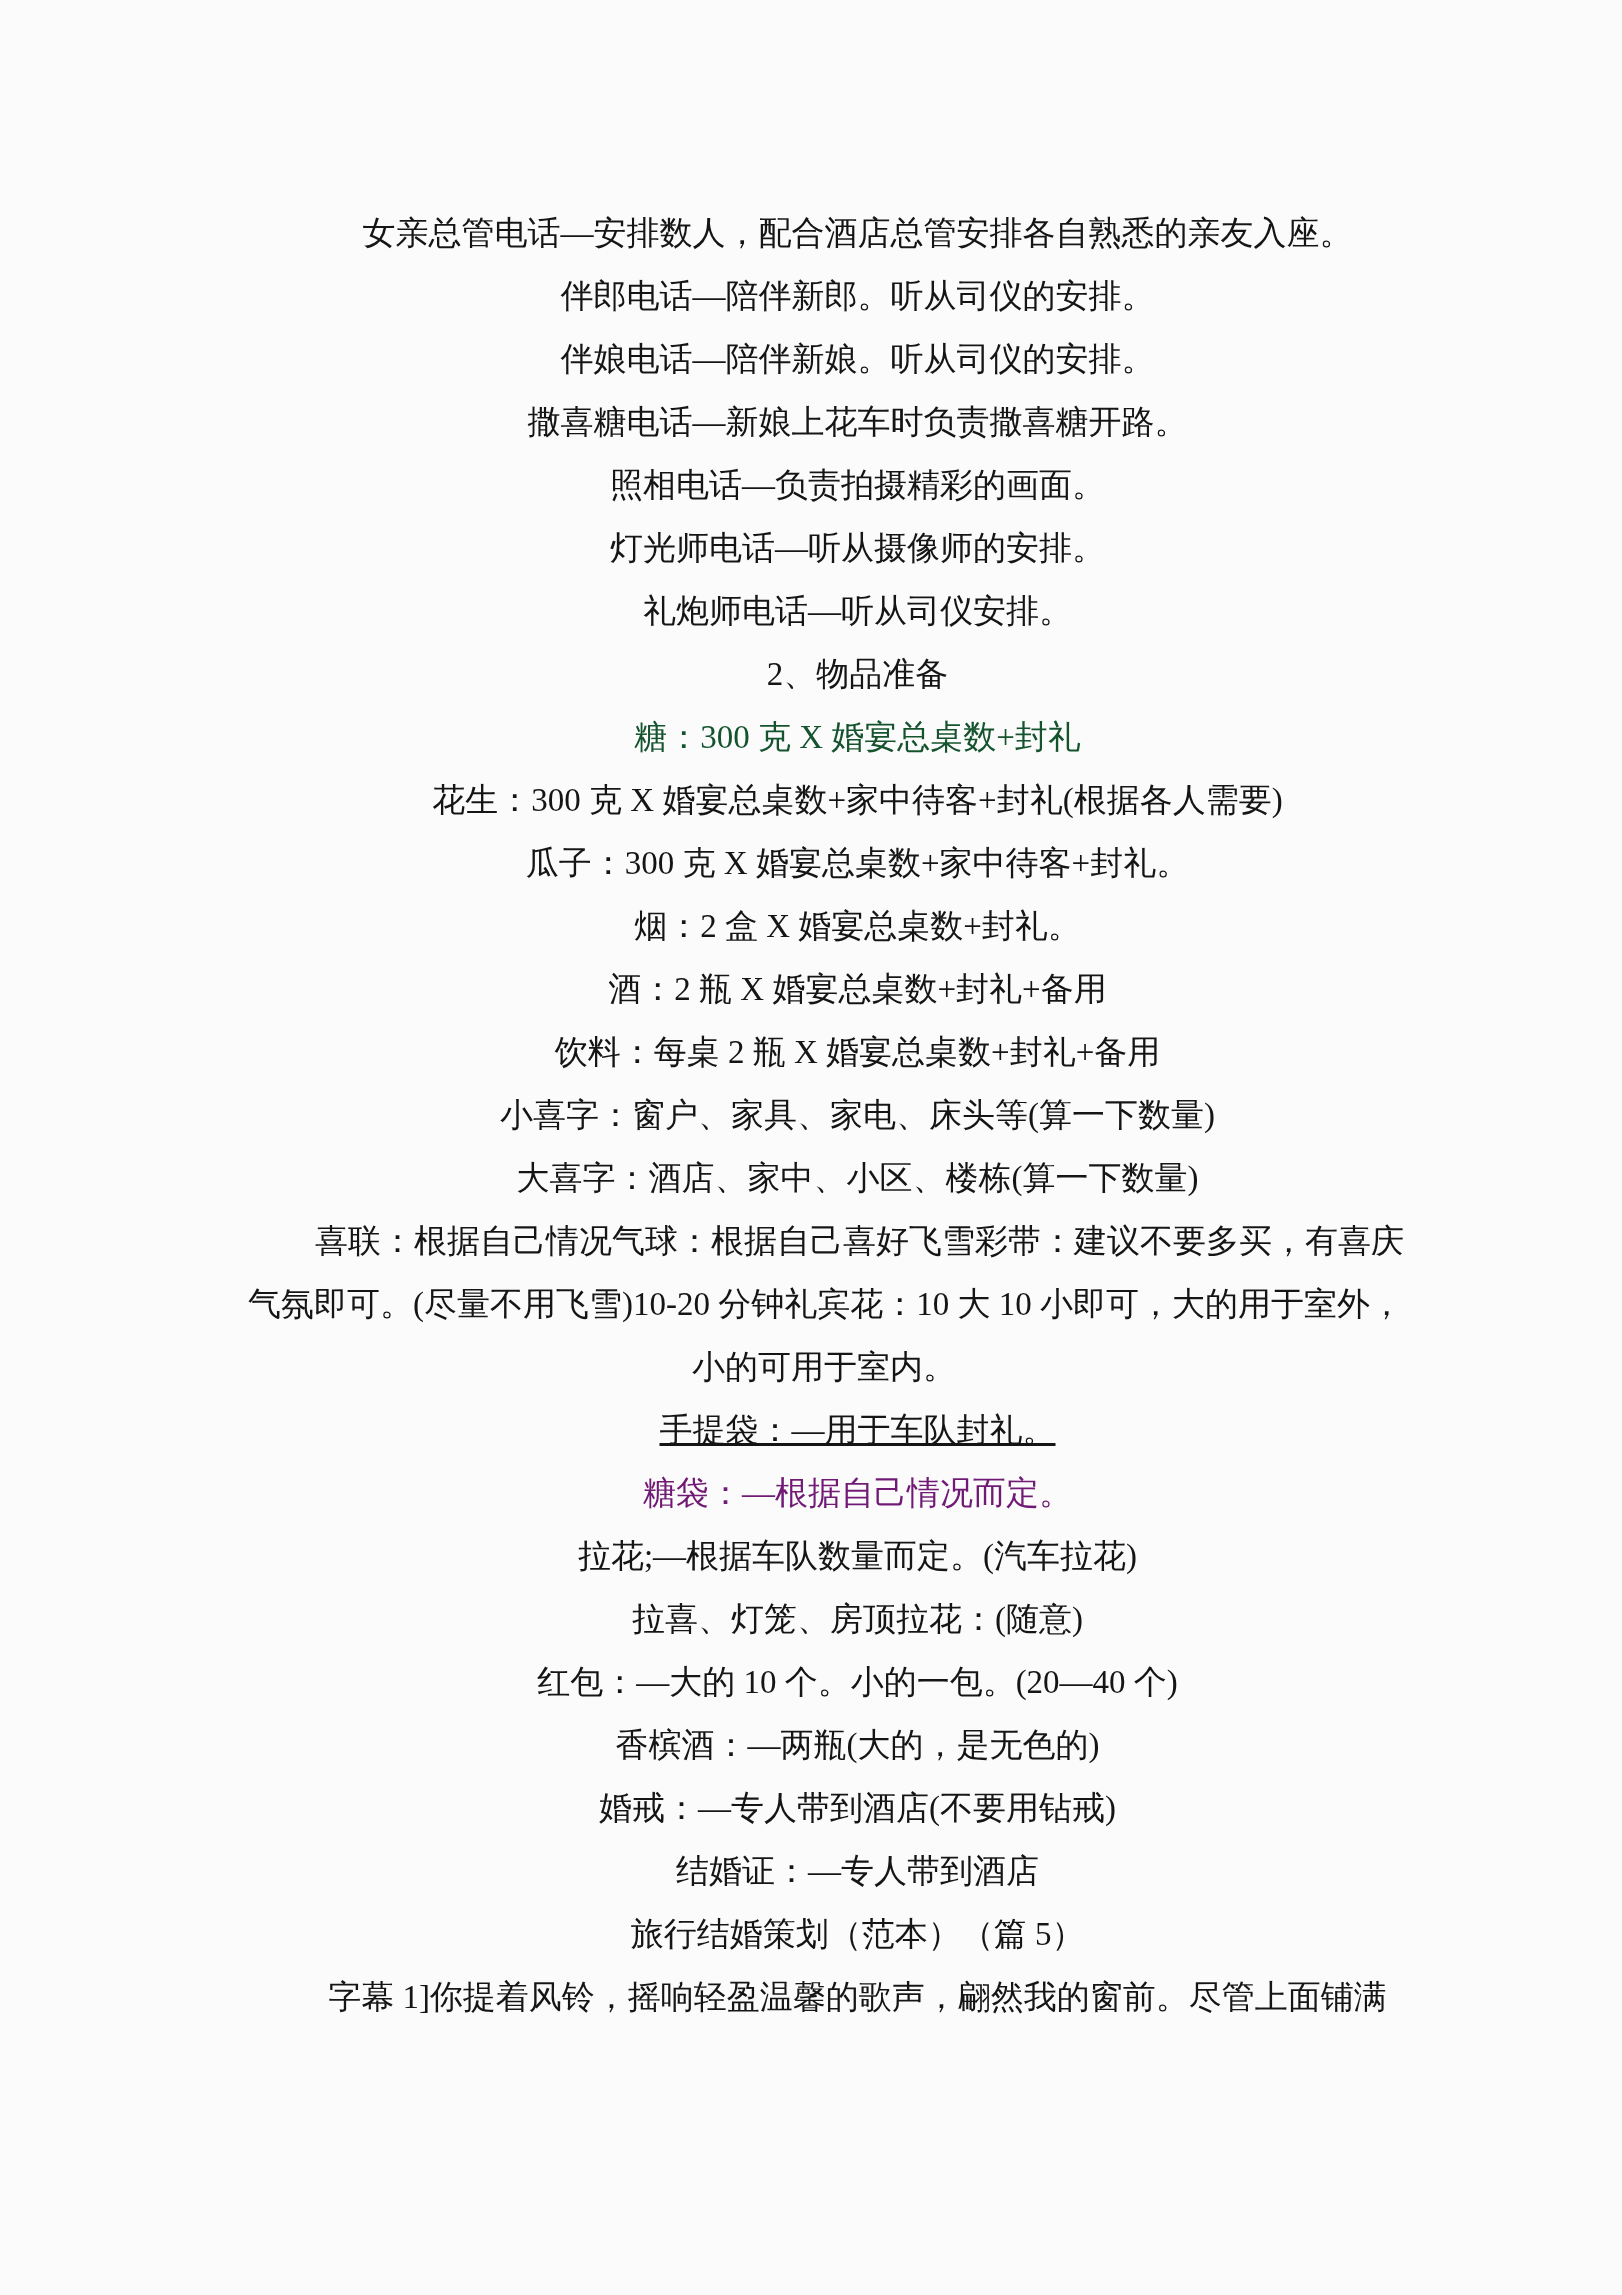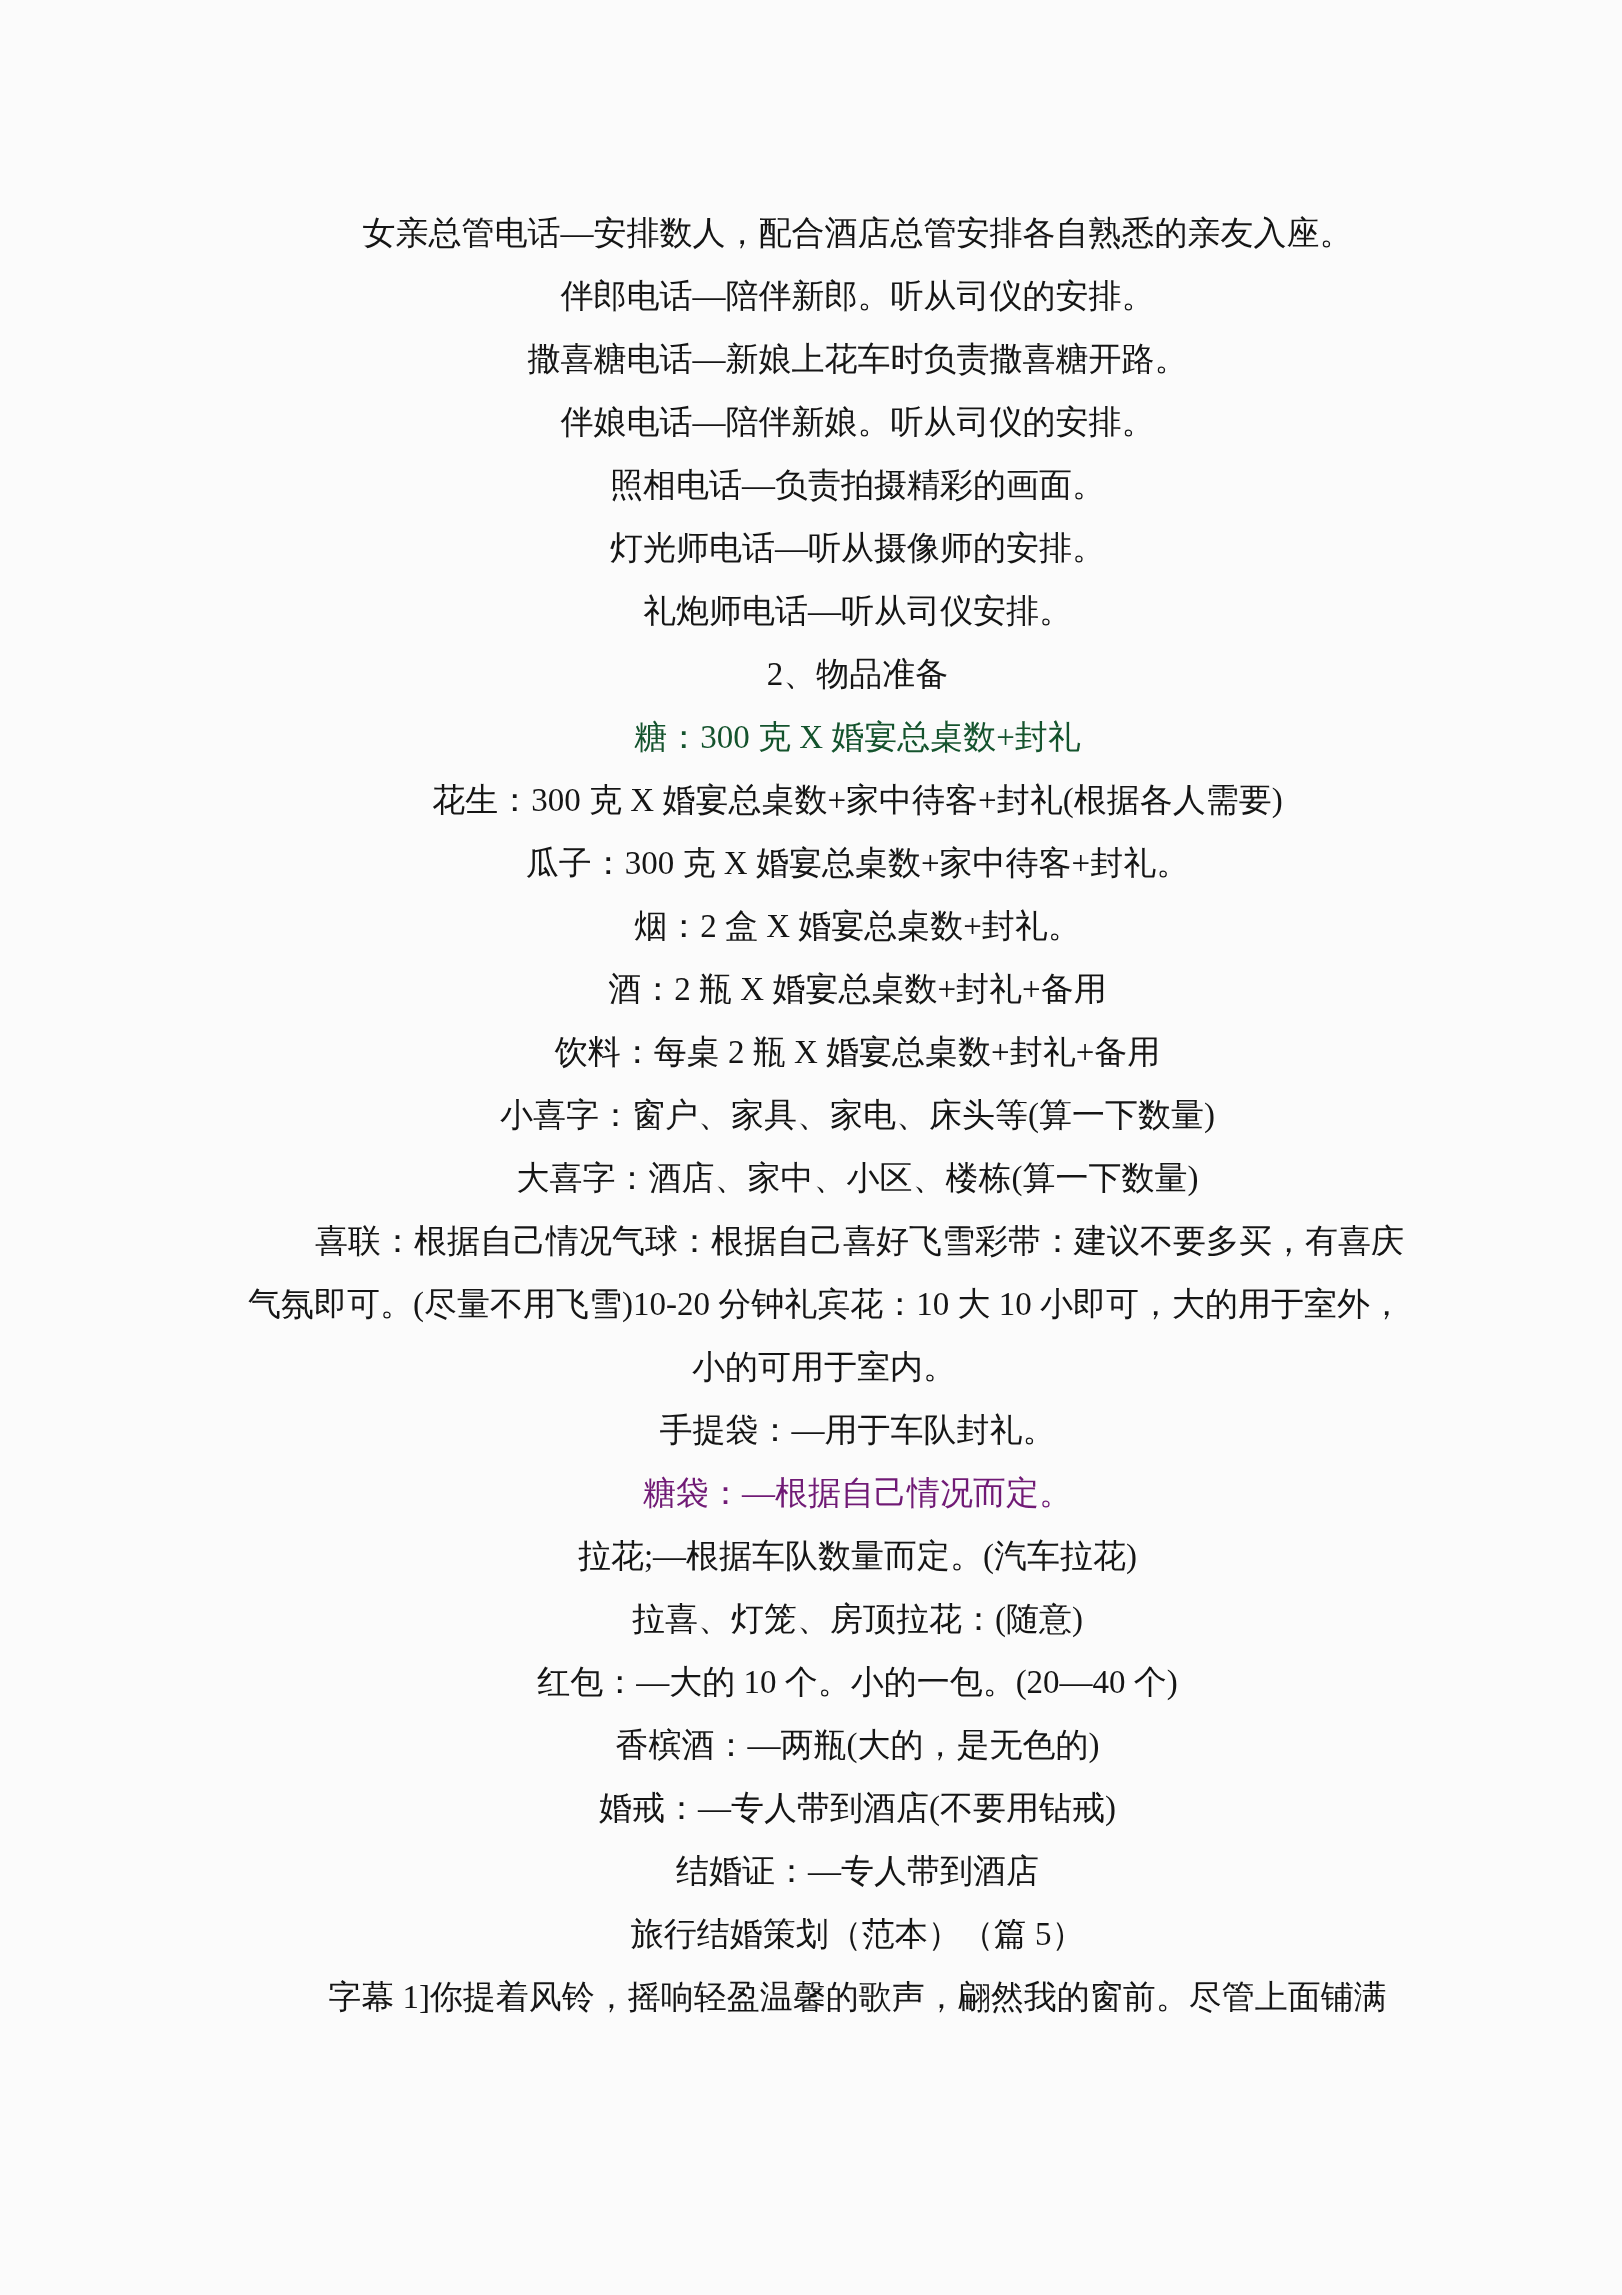--- a/index.html
+++ b/index.html
@@ -38,38 +38,38 @@
     padding-left: 67px;
   }
 </style>
 </head>
 <body style="background: rgb(251, 251, 251);">
 
 <div class="page">
   <div class="doc-text">
       <div class="line indent" style="color: rgb(21, 21, 21);">女亲总管电话—安排数人，配合酒店总管安排各自熟悉的亲友入座。</div>
       <div class="line indent" style="color: rgb(21, 21, 21);">伴郎电话—陪伴新郎。听从司仪的安排。</div>
+      <div class="line indent" style="color: rgb(21, 21, 21);">伴娘电话—陪伴新娘。听从司仪的安排。</div>
       <div class="line indent" style="color: rgb(21, 21, 21);">撒喜糖电话—新娘上花车时负责撒喜糖开路。</div>
-      <div class="line indent" style="color: rgb(21, 21, 21);">伴娘电话—陪伴新娘。听从司仪的安排。</div>
       <div class="line indent" style="color: rgb(21, 21, 21);">照相电话—负责拍摄精彩的画面。</div>
       <div class="line indent" style="color: rgb(21, 21, 21);">灯光师电话—听从摄像师的安排。</div>
       <div class="line indent" style="color: rgb(21, 21, 21);">礼炮师电话—听从司仪安排。</div>
       <div class="line indent" style="color: rgb(21, 21, 21);">2、物品准备</div>
       <div class="line indent" style="color: #14532d;">糖：300 克 X 婚宴总桌数+封礼</div>
       <div class="line indent" style="color: rgb(21, 21, 21);">花生：300 克 X 婚宴总桌数+家中待客+封礼(根据各人需要)</div>
       <div class="line indent" style="color: rgb(21, 21, 21);">瓜子：300 克 X 婚宴总桌数+家中待客+封礼。</div>
       <div class="line indent" style="color: rgb(21, 21, 21);">烟：2 盒 X 婚宴总桌数+封礼。</div>
       <div class="line indent" style="color: rgb(21, 21, 21);">酒：2 瓶 X 婚宴总桌数+封礼+备用</div>
       <div class="line indent" style="color: rgb(21, 21, 21);">饮料：每桌 2 瓶 X 婚宴总桌数+封礼+备用</div>
       <div class="line indent" style="color: rgb(21, 21, 21);">小喜字：窗户、家具、家电、床头等(算一下数量)</div>
       <div class="line indent" style="color: rgb(21, 21, 21);">大喜字：酒店、家中、小区、楼栋(算一下数量)</div>
       <div class="line indent" style="color: rgb(21, 21, 21);">喜联：根据自己情况气球：根据自己喜好飞雪彩带：建议不要多买，有喜庆</div>
       <div class="line" style="color: rgb(21, 21, 21);">气氛即可。(尽量不用飞雪)10-20 分钟礼宾花：10 大 10 小即可，大的用于室外，</div>
       <div class="line" style="color: rgb(21, 21, 21); font-family: Liberation Serif, serif;">小的可用于室内。</div>
-      <div class="line indent" style="color: rgb(21, 21, 21);">手提袋：—用于车队封礼。</div>
+      <div class="line indent" style="color: rgb(21, 21, 21); text-decoration: underline;">手提袋：—用于车队封礼。</div>
       <div class="line indent" style="color: #701a75;">糖袋：—根据自己情况而定。</div>
       <div class="line indent" style="color: rgb(21, 21, 21);">拉花;—根据车队数量而定。(汽车拉花)</div>
       <div class="line indent" style="color: rgb(21, 21, 21);">拉喜、灯笼、房顶拉花：(随意)</div>
       <div class="line indent" style="color: rgb(21, 21, 21);">红包：—大的 10 个。小的一包。(20—40 个)</div>
       <div class="line indent" style="color: rgb(21, 21, 21);">香槟酒：—两瓶(大的，是无色的)</div>
       <div class="line indent" style="color: rgb(21, 21, 21);">婚戒：—专人带到酒店(不要用钻戒)</div>
       <div class="line indent" style="color: rgb(21, 21, 21);">结婚证：—专人带到酒店</div>
       <div class="line indent" style="color: rgb(21, 21, 21);">旅行结婚策划（范本）（篇 5）</div>
       <div class="line indent" style="color: rgb(21, 21, 21);">字幕 1]你提着风铃，摇响轻盈温馨的歌声，翩然我的窗前。尽管上面铺满</div>
     </div>

